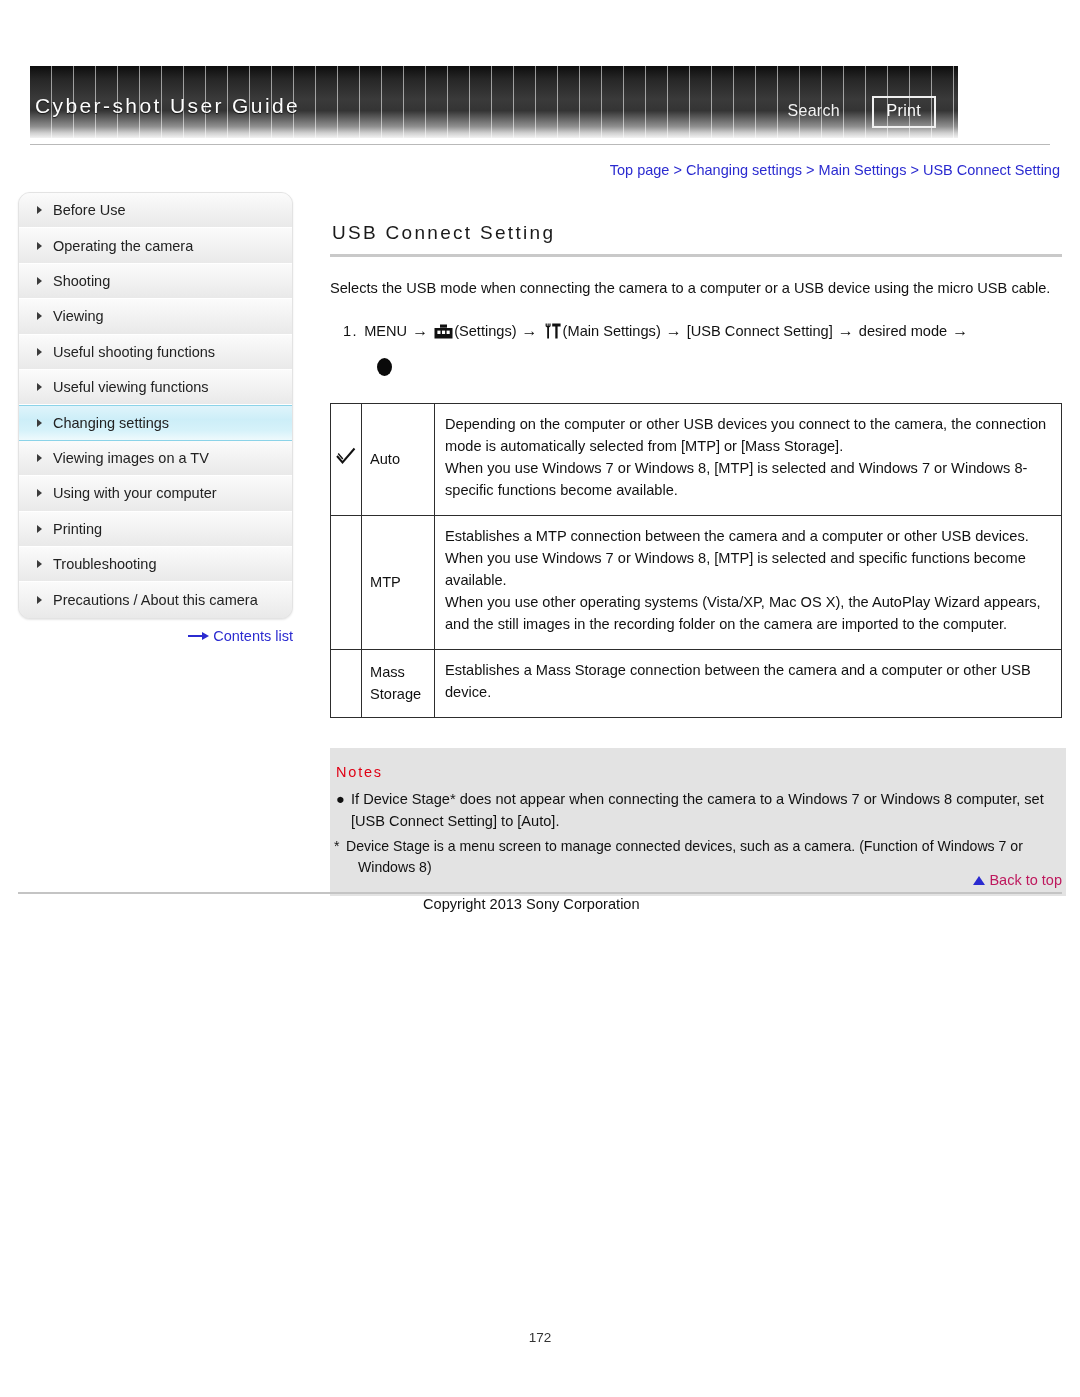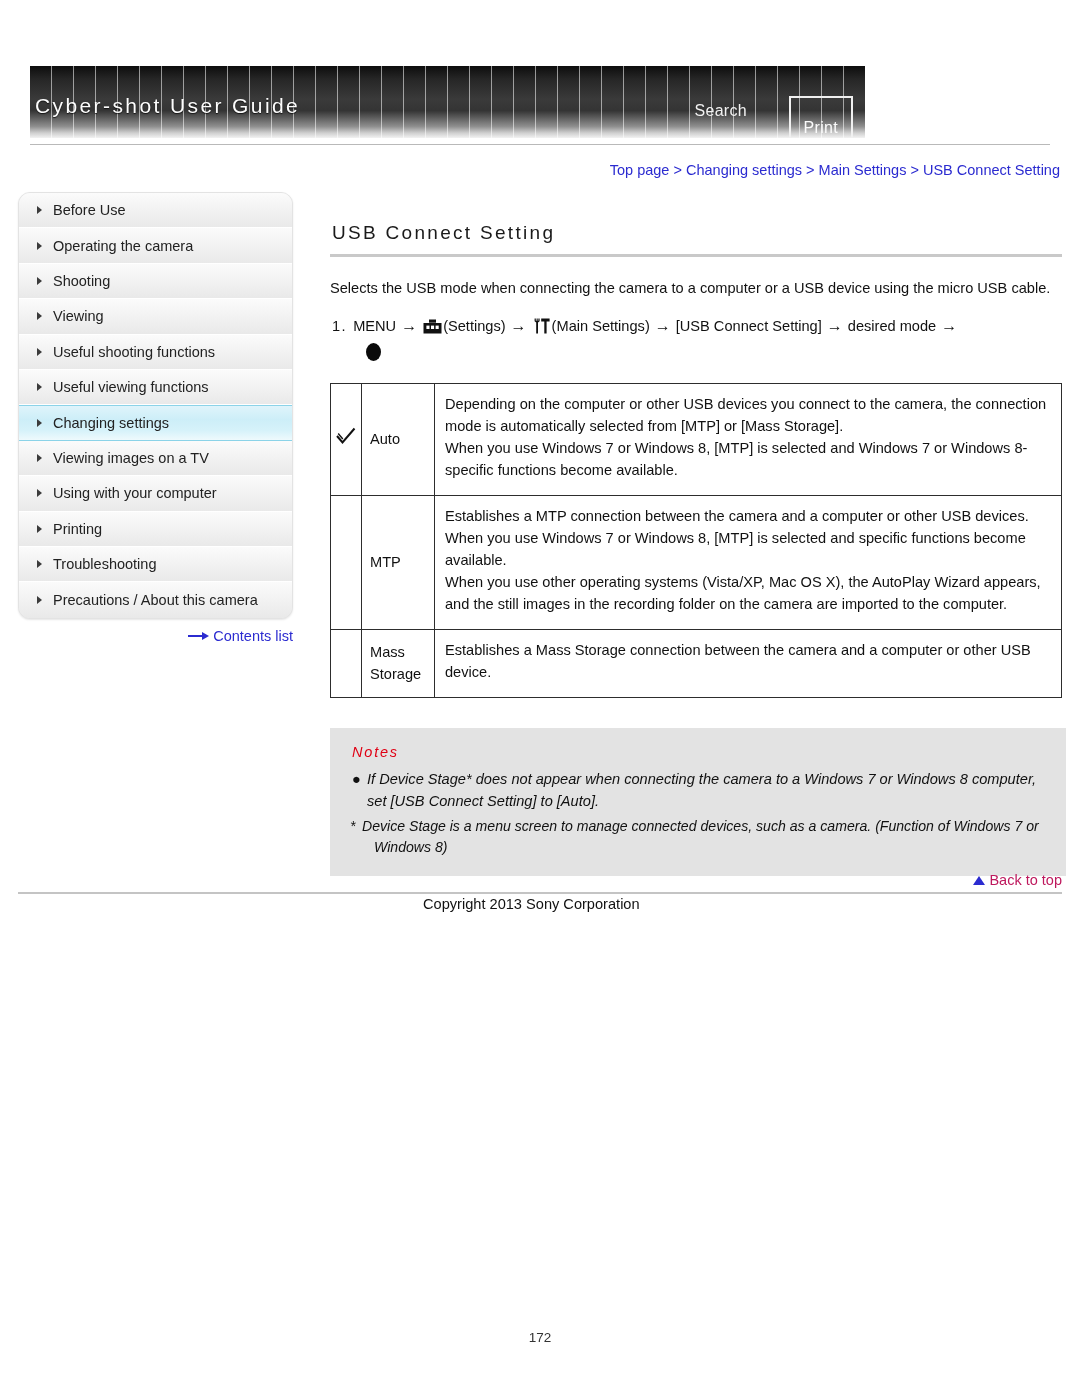--- a/index.html
+++ b/index.html
@@ -16,21 +16,21 @@
     font-family: "Liberation Sans", sans-serif;
     color: #000;
     overflow: hidden;
   }
 
   
   #header-banner {
     position: absolute;
     left: 30px;
     top: 66px;
-    width: 835px;
+    width: 928px;
     height: 72px;
     background:
       repeating-linear-gradient(
         to right,
         rgba(255,255,255,0.00) 0px,
         rgba(255,255,255,0.00) 21px,
         rgba(255,255,255,0.55) 21px,
         rgba(255,255,255,0.55) 22px
       ),
       linear-gradient(to bottom,
@@ -59,23 +59,23 @@
     right: 118px;
     top: 36px;
     font-size: 16px;
     color: #f2f2f2;
     letter-spacing: 0.3px;
     cursor: pointer;
     white-space: nowrap;
   }
   #print-button {
     position: absolute;
-    right: 12px;
+    right: 22px;
     top: 30px;
-    padding: 21px 13px 6px 13px;
+    padding: 4px 13px 6px 13px;
     border: 2px solid #f0f0f0;
     color: #fbfbfb;
     font-size: 16px;
     letter-spacing: 0.3px;
     background: transparent;
     cursor: pointer;
     white-space: nowrap;
   }
   #header-rule {
     position: absolute;
@@ -198,23 +198,23 @@
   #intro-text {
     font-size: 14.6px;
     line-height: 22px;
     color: #111;
     margin: 0 0 14px 0;
   }
 
   
   #step-line {
     font-size: 14.6px;
-    line-height: 26px;
-    color: #111;
-    margin: 0 0 18px 2px;
+    line-height: 36px;
+    color: #111;
+    margin: 0 0 18px 13px;
   }
   #step-line .num { margin-right: 6px; letter-spacing: 1.5px; }
   #step-line .arrow-g { margin: 0 5px; font-size: 16px; }
   .icon-toolbox {
     display: inline-block;
     width: 19px; height: 15px;
     position: relative;
     vertical-align: -3px;
     margin: 0 1px;
   }
@@ -266,23 +266,22 @@
   }
   .check-glyph {
     display: inline-block;
     width: 22px; height: 20px;
   }
 
   
   #notes-box {
     margin-top: 30px;
     background: #e3e3e3;
-    padding: 16px 20px 18px 20px;
+    padding: 16px 20px 18px 4px;
     width: 736px;
-    font-style: italic;
   }
   #notes-heading {
     color: #e00014;
     font-size: 14.5px;
     letter-spacing: 1.8px;
     margin: 0 0 8px 2px;
     font-weight: normal;
   }
   .note-bullet-row {
     display: flex;

